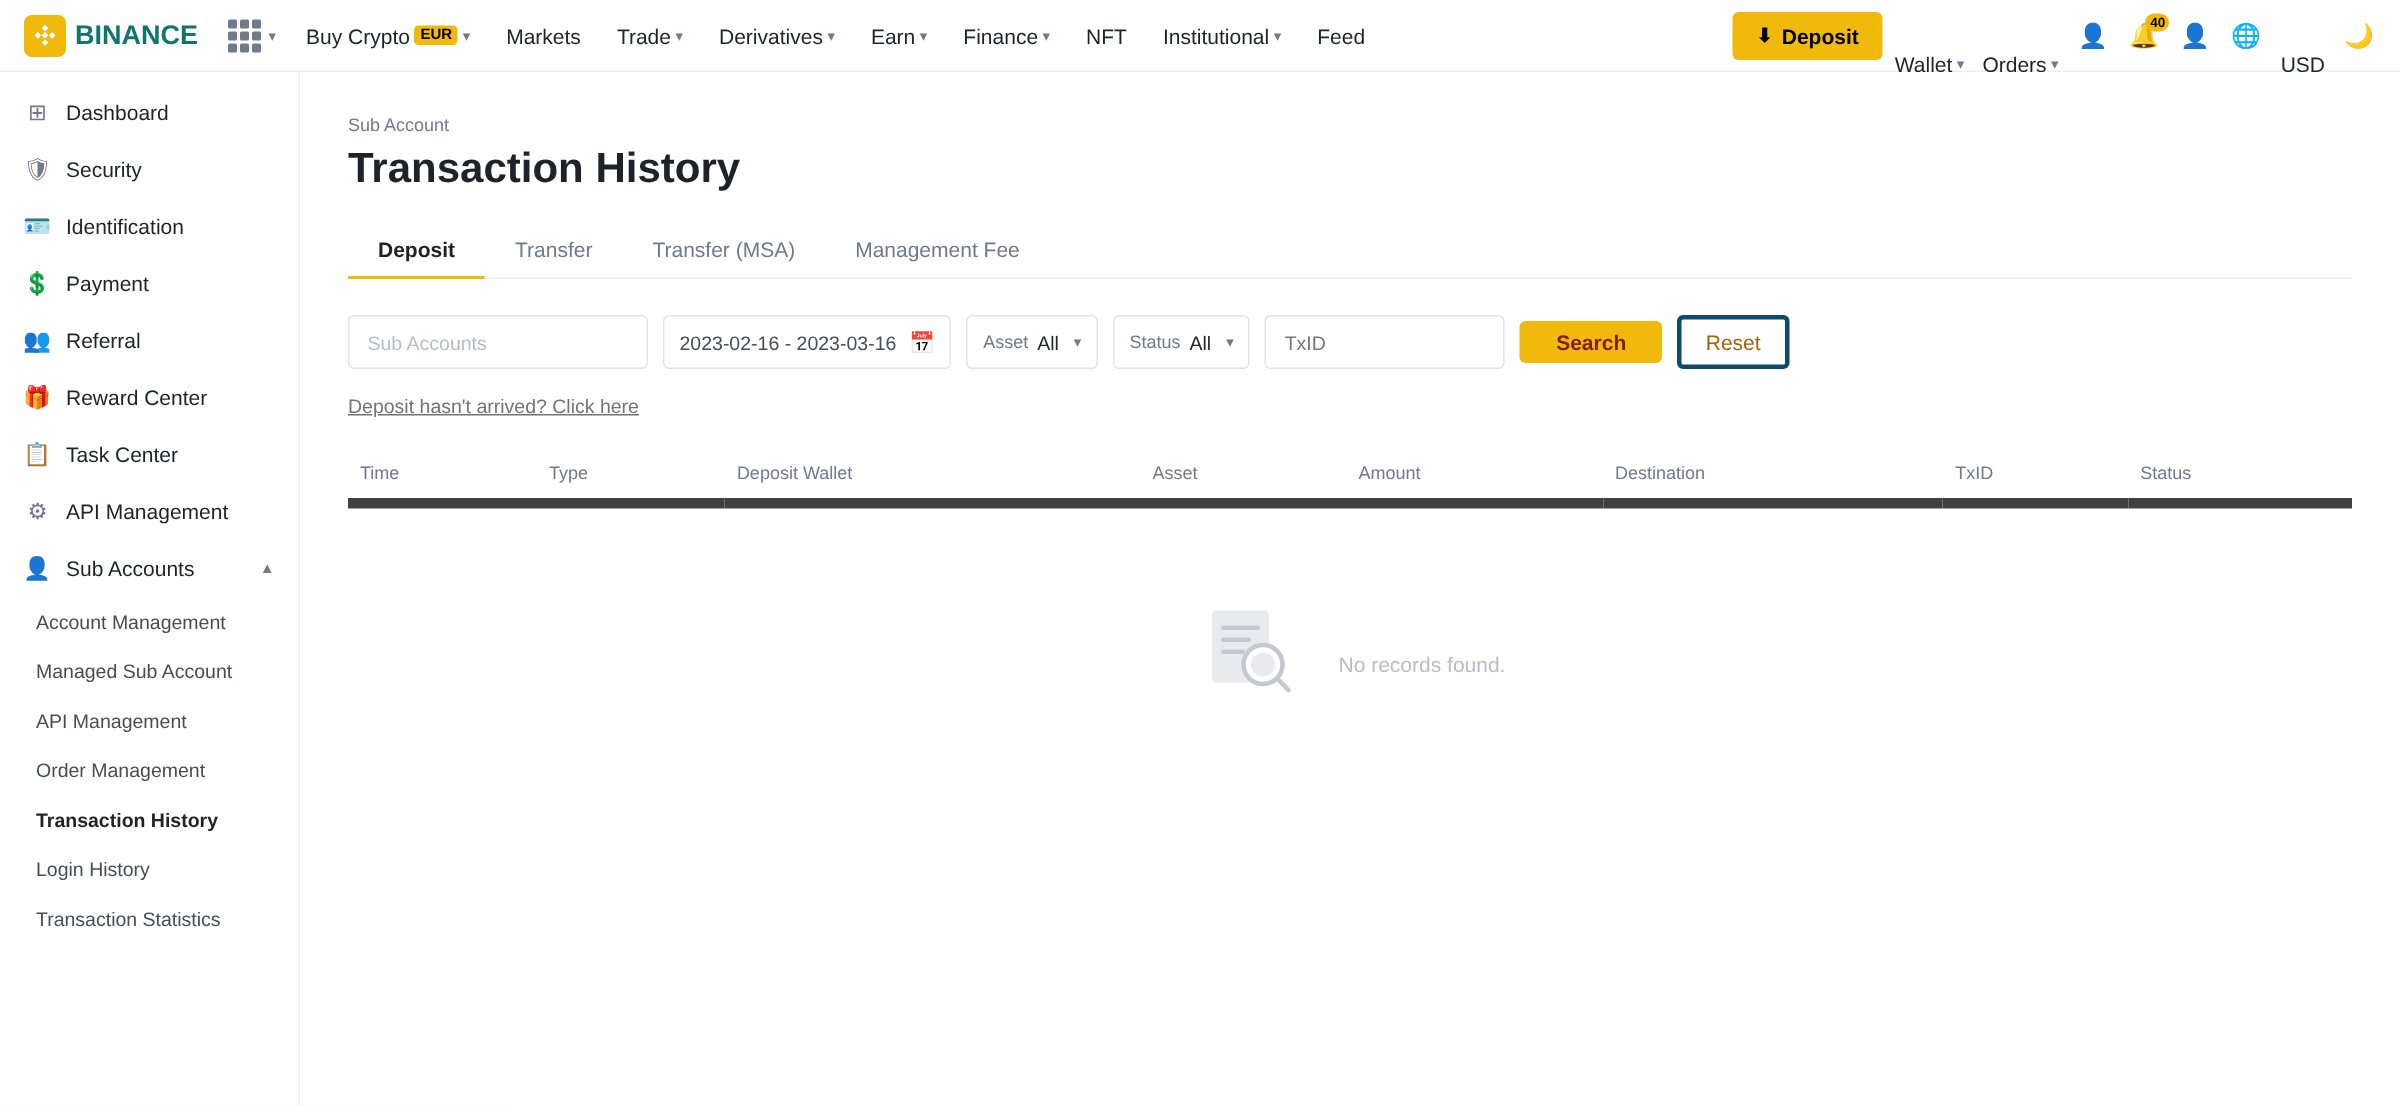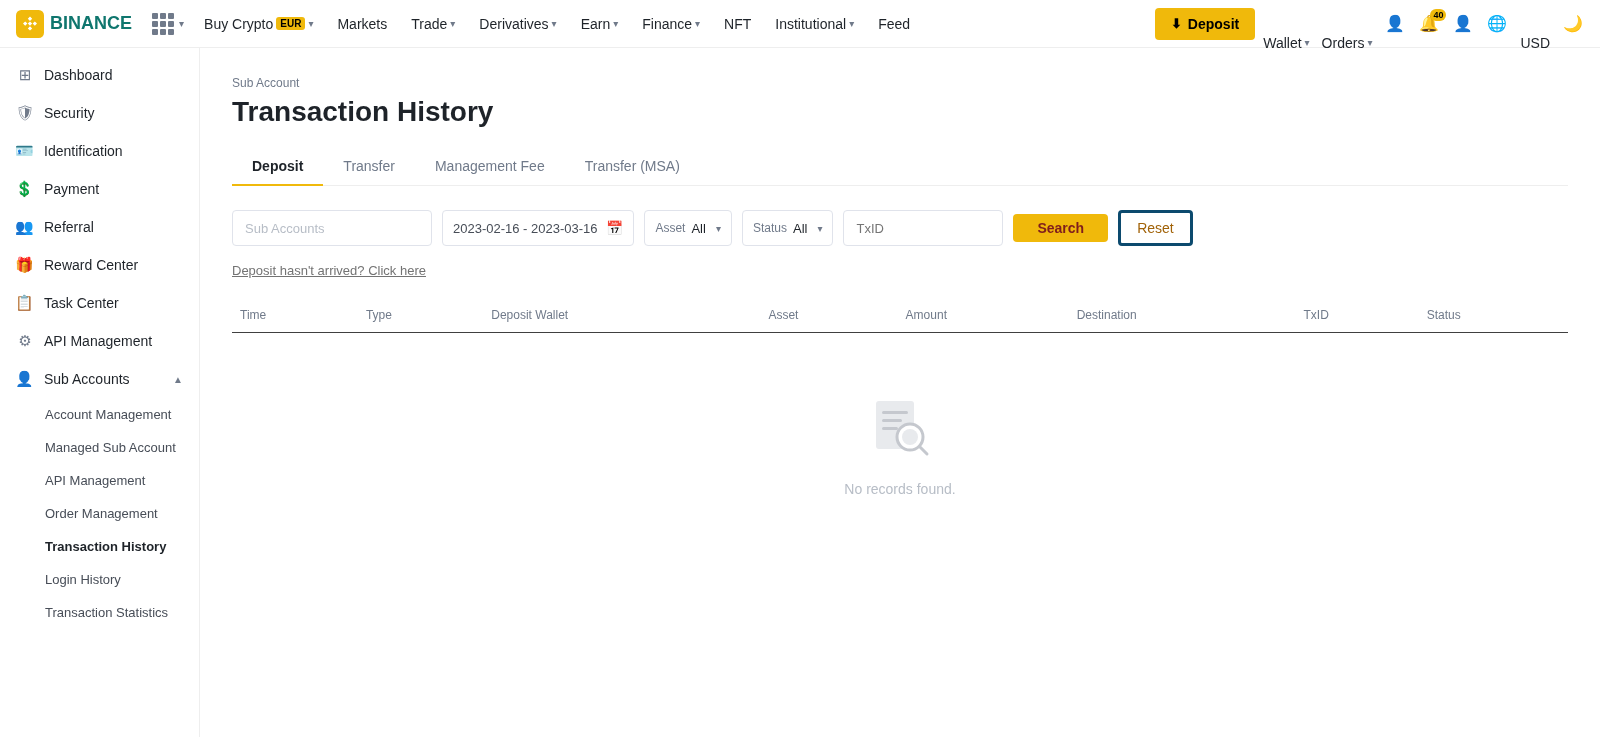--- a/index.html
+++ b/index.html
@@ -26,21 +26,21 @@
 
     
     .main-layout { display: flex; flex: 1; overflow: hidden; }
 
     
     .sidebar { width: 200px; background: #fff; border-right: 1px solid #eee; overflow-y: auto; flex-shrink: 0; padding: 8px 0; }
     .sidebar-item { display: flex; align-items: center; gap: 10px; padding: 10px 16px; cursor: pointer; color: #1E2329; font-size: 14px; }
     .sidebar-icon { width: 18px; height: 18px; display: flex; align-items: center; justify-content: center; font-size: 15px; color: #707A8A; flex-shrink: 0; }
     .sidebar-label { flex: 1; }
     .sidebar-chevron { font-size: 10px; color: #707A8A; }
-    .sidebar-sub { padding-left: 45px; }
+    .sidebar-sub { padding-left: 24px; }
     .sidebar-sub-item { padding: 9px 16px 9px 0; cursor: pointer; color: #474D57; font-size: 13px; display: block; }
     .sidebar-sub-item.active { font-weight: 700; color: #1E2329; }
 
     
     .content { flex: 1; overflow-y: auto; background: #fff; padding: 28px 32px; }
     .breadcrumb { font-size: 12px; color: #707A8A; margin-bottom: 6px; }
     .page-title { font-size: 28px; font-weight: 700; color: #1E2329; margin-bottom: 20px; }
 
     
     .tabs { display: flex; gap: 0; border-bottom: 1px solid #eee; margin-bottom: 24px; }
@@ -61,26 +61,26 @@
     .txid-input { border: 1px solid #e0e3eb; border-radius: 4px; padding: 8px 12px; font-size: 13px; color: #474D57; background: #fff; height: 36px; width: 160px; }
     .search-btn { background: #F0B90B; color: #7f1d1d; font-weight: 700; font-size: 14px; padding: 0 24px; height: 28px; border-radius: 4px; border: none; cursor: pointer; }
     .reset-btn { background: transparent; color: #a16207; font-size: 14px; padding: 0 16px; height: 36px; border-radius: 4px; border: 3px solid #0c4a6e; cursor: pointer; }
 
     
     .link-deposit { color: #737373; font-size: 13px; cursor: pointer; text-decoration: underline; margin-bottom: 20px; display: inline-block; }
 
     
     .table-wrapper { width: 100%; overflow-x: auto; }
     table { width: 100%; border-collapse: collapse; }
-    thead tr { border-bottom: 1px solid #404040; }
+    thead tr { border-bottom: 7px solid #404040; }
     th { text-align: left; font-size: 12px; color: #707A8A; font-weight: 500; padding: 10px 8px; white-space: nowrap; }
     td { padding: 12px 8px; font-size: 13px; color: #1E2329; border-bottom: 1px solid #f5f5f5; }
 
     
-    .empty-state { display: flex; flex-direction: column; align-items: center; justify-content: center; padding: 60px 0; }
+    .empty-state { display: flex; flex-direction: row; align-items: center; justify-content: center; padding: 60px 0; gap: 24px; }
     .empty-icon { width: 72px; height: 72px; margin-bottom: 16px; }
     .empty-text { color: #B7BDC6; font-size: 14px; }
 
     
     ::-webkit-scrollbar { width: 6px; }
     ::-webkit-scrollbar-track { background: #f5f5f5; }
     ::-webkit-scrollbar-thumb { background: #ccc; border-radius: 3px; }
   </style>
 </head>
 <body>
@@ -229,22 +229,22 @@
   </aside>
 
   <main class="content">
     <div class="breadcrumb">Sub Account</div>
     <h1 class="page-title">Transaction History</h1>
 
     
     <div class="tabs">
       <div class="tab active"><span>Deposit</span></div>
       <div class="tab"><span>Transfer</span></div>
+      <div class="tab"><span>Transfer (MSA)</span></div>
       <div class="tab"><span>Management Fee</span></div>
-      <div class="tab"><span>Transfer (MSA)</span></div>
     </div>
 
     
     <div class="filters">
       <input class="filter-input" type="text" style="width: 200px;" placeholder="Sub Accounts">
 
       <div class="date-wrapper">
         <input type="text" value="2023-02-16 - 2023-03-16" style="">
         <span class="cal-icon">📅</span>
       </div>

